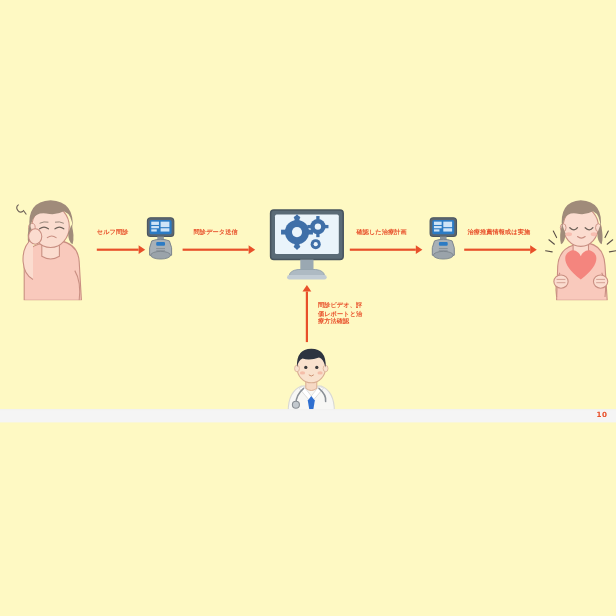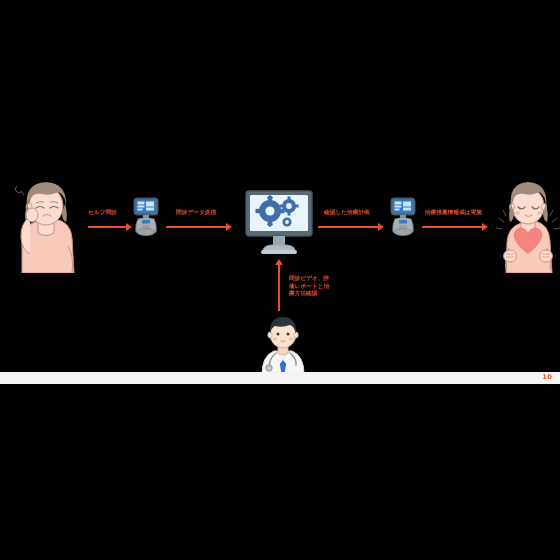--- a/index.html
+++ b/index.html
@@ -1,21 +1,21 @@
 <!DOCTYPE html>
 <html><head>
 <meta charset="utf-8">
 <style>
   html,body{margin:0;padding:0;}
   body{
     width:560px;height:560px;background:#ffffff;
     font-family:"DejaVu Sans","Liberation Sans",sans-serif;
     overflow:hidden;position:relative;
   }
-  #slide{position:absolute;left:0;top:0;width:560px;height:560px;background:#000000;}
+  #slide{position:absolute;left:0;top:0;width:560px;height:560px;background:#fef9c3;}
 
   
   .footer-band{
     position:absolute;left:0;top:372px;width:560px;height:11px;
     background:#f5f5f5;border-top:1px solid #f0f0f0;
   }
   .page-num{
     position:absolute;right:8px;top:372px;
     font-size:6.5px;font-weight:bold;color:#E8502A;
     letter-spacing:.3px;line-height:11px;

